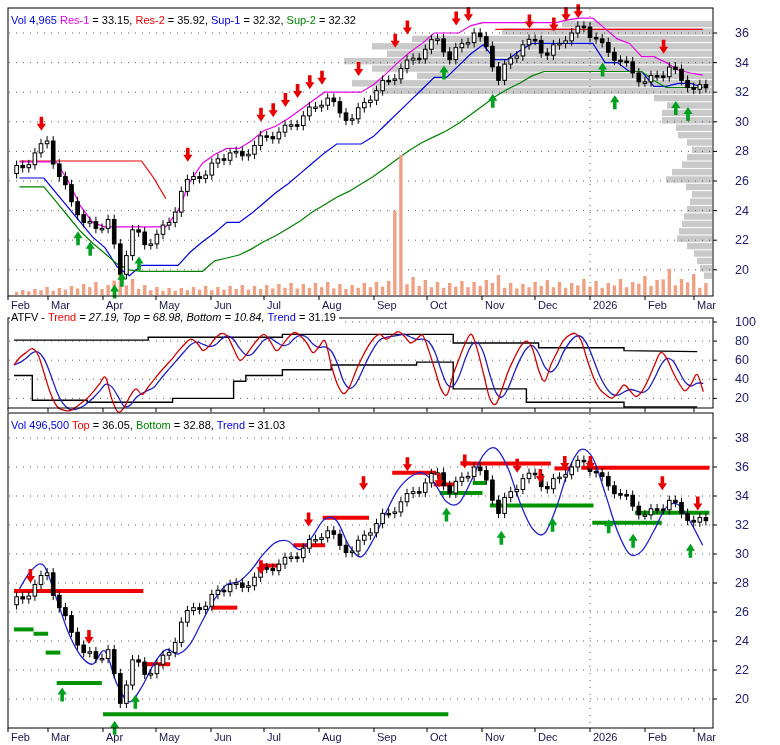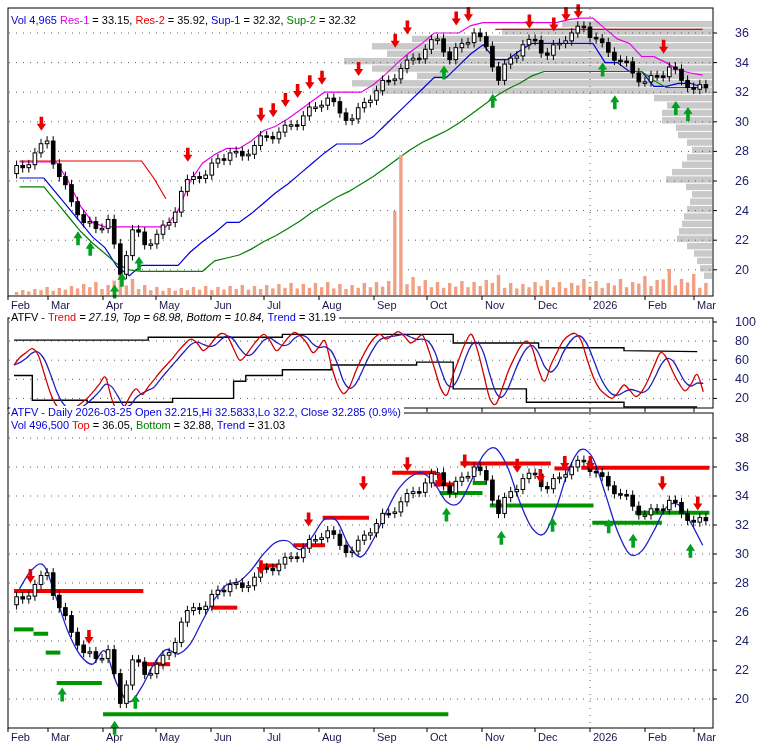--- a/index.html
+++ b/index.html
@@ -906,15 +906,14 @@
         <text x="648" y="741" class="months">Feb</text>
         <line x1="694" y1="728" x2="694" y2="732" stroke="#000000"></line>
         <text x="697" y="741" class="months">Mar</text>
       </g>
     </svg>
 
   <div class="ptitle" id="p1l2" style="left:10px;top:14px"><span style="color: rgb(0, 0, 220);">Vol 4,965 </span><span style="color: rgb(232, 0, 232);">Res-1</span><span style="color: rgb(0, 0, 0);"> = 33.15, </span><span style="color: rgb(238, 0, 0);">Res-2</span><span style="color: rgb(0, 0, 0);"> = 35.92, </span><span style="color: rgb(0, 0, 224);">Sup-1</span><span style="color: rgb(0, 0, 0);"> = 32.32, </span><span style="color: rgb(0, 128, 0);">Sup-2</span><span style="color: rgb(0, 0, 0);"> = 32.32</span></div>
 
   <div class="ptitle" id="p2l1" style="left:10px;top:311px;color:#000"><span style="color: rgb(0, 0, 0);">ATFV - </span><span style="color: rgb(238, 0, 0);">Trend</span><span style="color: rgb(0, 0, 0); font-style: italic;"> = 27.19, Top = 68.98, Bottom = 10.84, </span><span style="color: rgb(0, 0, 224);">Trend</span><span style="color: rgb(0, 0, 0); text-align: right;"> = 31.19</span></div>
 
-  <div class="ptitle" style="left:10px;top:406px">ATFV - Daily 2026-03-25 Open 32.215,Hi 32.5833,Lo 32.2, Close 32.285 (0.9%)</div>
   <div class="ptitle" id="p3l2" style="left:10px;top:419px"><span style="color: rgb(0, 0, 220);">Vol 496,500 </span><span style="color: rgb(238, 0, 0);">Top</span><span style="color: rgb(0, 0, 0);"> = 36.05, </span><span style="color: rgb(0, 128, 0);">Bottom</span><span style="color: rgb(0, 0, 0);"> = 32.88, </span><span style="color: rgb(0, 0, 224);">Trend</span><span style="color: rgb(0, 0, 0);"> = 31.03</span></div>
 </div>
 
 </body></html>

